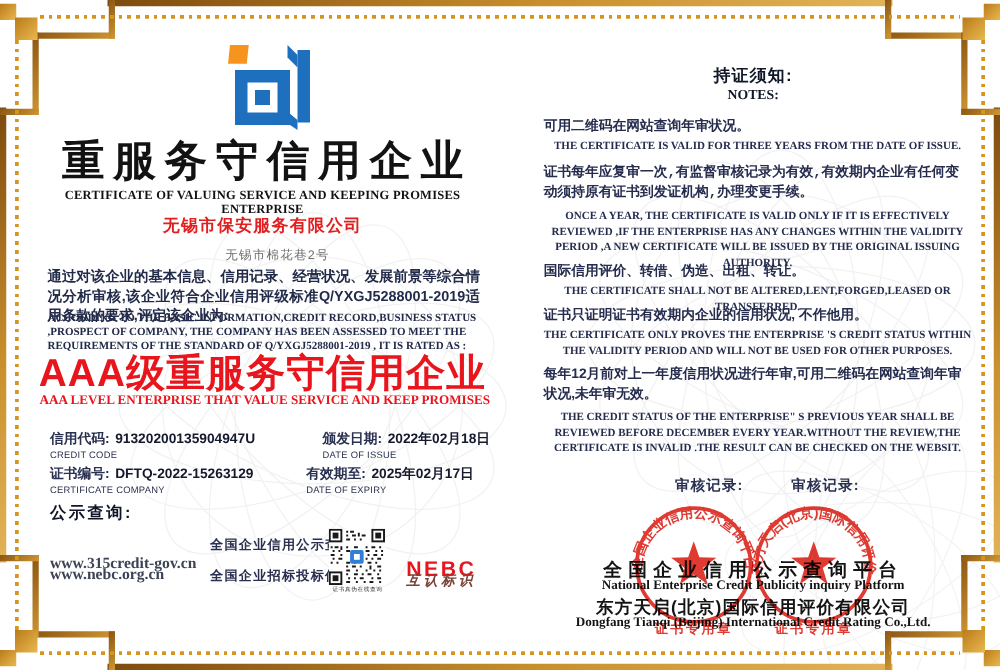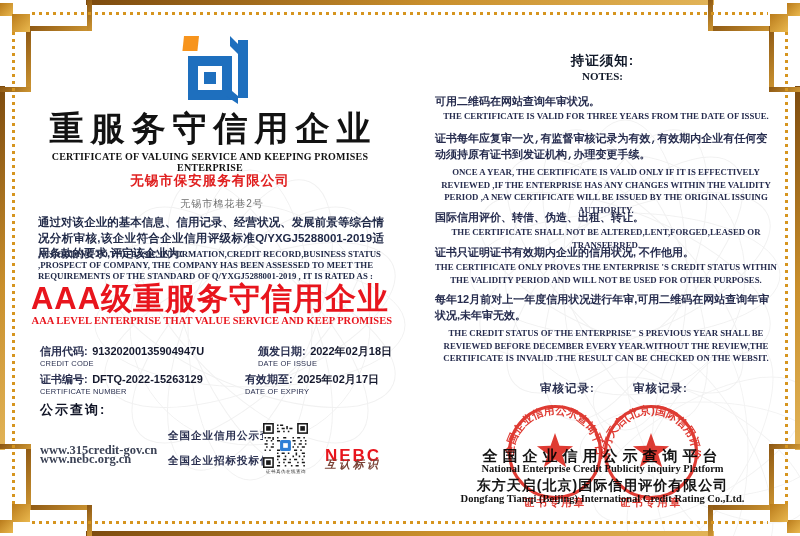--- a/index.html
+++ b/index.html
@@ -163,21 +163,21 @@
     <div class="fsub">CREDIT CODE</div>
   </div>
   <div class="abs" style="left:258px;top:341px;">
     <span class="flabel">颁发日期:</span>
     <span class="fvalue">2022年02月18日</span>
     <div class="fsub">DATE OF ISSUE</div>
   </div>
   <div class="abs" style="left:40px;top:369px;">
     <span class="flabel">证书编号:</span>
     <span class="fvalue">DFTQ-2022-15263129</span>
-    <div class="fsub">CERTIFICATE NUMBER</div>
+    <div class="fsub">CERTIFICATE COMPANY</div>
   </div>
   <div class="abs" style="left:245px;top:369px;">
     <span class="flabel">有效期至:</span>
     <span class="fvalue">2025年02月17日</span>
     <div class="fsub">DATE OF EXPIRY</div>
   </div>
 
   <div class="abs query" style="left:40px;top:401px;">公示查询:</div>
 
   <div class="abs serifb url" style="left:40px;top:427px;margin-top:16px;">www.315credit-gov.cn</div>

